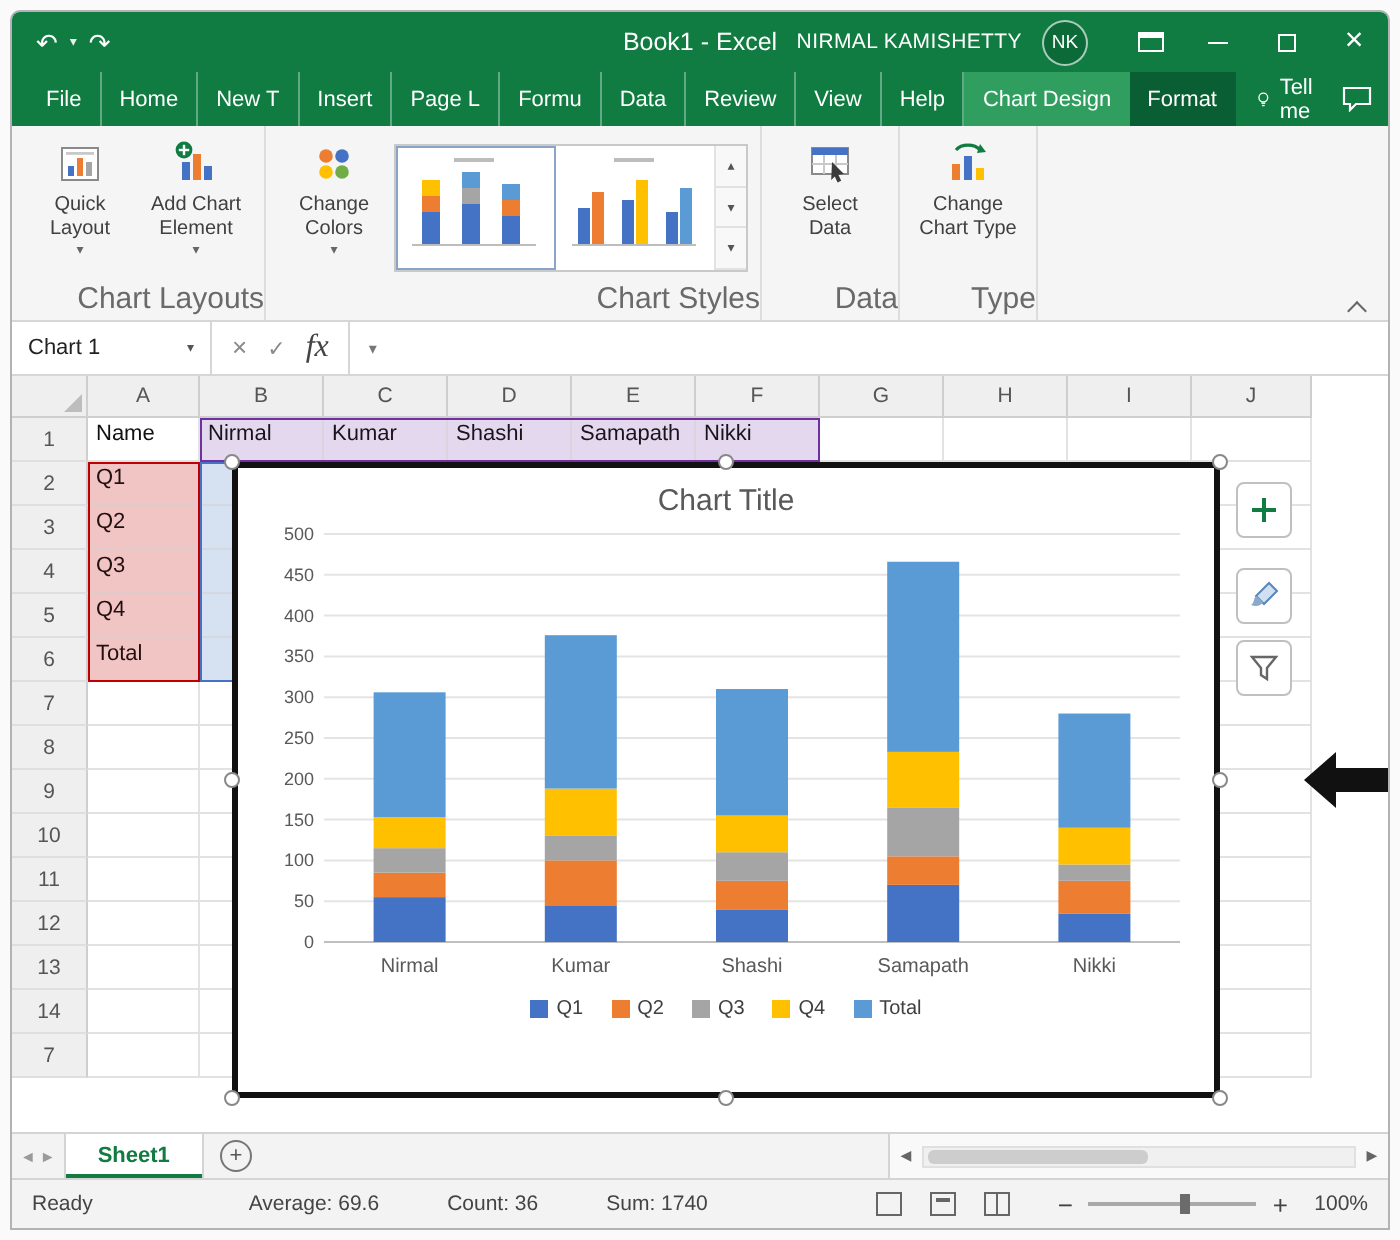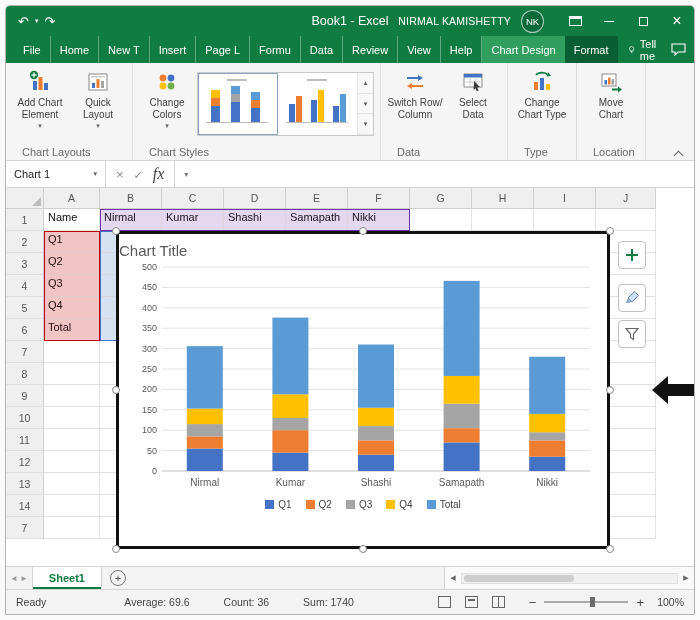--- a/index.html
+++ b/index.html
@@ -25,21 +25,21 @@
   .tabs { display:flex; align-items:stretch; padding-left:8px; }
   .tab { display:flex; align-items:center; padding:0 9px; font-size:11px; white-space:nowrap; border-right:1px solid rgba(255,255,255,.35); cursor:default; }
   .tab.active { background:#2f9e5f; border-right:none; }
   .tab.dark { background:#0a5e33; border-right:none; }
   .tellme { display:flex; align-items:center; gap:5px; padding:0 10px; font-size:11px; }
   .comment-slot { margin-left:auto; display:flex; align-items:center; padding-right:16px; }
 
   
   .ribbon { height:98px; background:#f5f5f5; border-bottom:1px solid #d6d6d6; display:flex; position:relative; }
   .rgroup { position:relative; border-right:1px solid #ddd; padding:5px 6px 16px; display:flex; align-items:flex-start; gap:2px; }
-  .rgroup-label { position:absolute; bottom:2px; left:16px; right:0; text-align:left; font-size:11px; color:#6a6a6a; }
+  .rgroup-label { position:absolute; bottom:2px; left:16px; right:0; text-align:right; font-size:15px; color:#6a6a6a; }
   .rbtn { width:56px; display:flex; flex-direction:column; align-items:center; text-align:center; font-size:10px; color:#404040; line-height:1.2; padding-top:2px; border-radius:3px; }
   .rbtn svg { margin-bottom:3px; }
   .rbtn .caret { font-size:7px; color:#666; margin-top:1px; }
   .gallery { margin-top:4px; border:1px solid #c9c9c9; background:#fff; display:flex; height:64px; }
   .thumb { width:80px; height:62px; padding:3px; border-right:1px solid #e2e2e2; }
   .thumb.selected { outline:1px solid #8aa4c8; outline-offset:-1px; }
   .gal-arrows { width:15px; display:flex; flex-direction:column; }
   .gal-arrows div { flex:1; display:flex; align-items:center; justify-content:center; font-size:7px; color:#555; border-bottom:1px solid #e2e2e2; background:#f8f8f8; }
   .collapse-chevron { position:absolute; right:10px; bottom:3px; width:10px; height:6px; }
   .collapse-chevron::before { content:""; position:absolute; left:1px; top:1px; width:6px; height:6px; border-left:1.5px solid #666; border-top:1.5px solid #666; transform:rotate(45deg); }
@@ -66,21 +66,21 @@
   .fill-red { background:#f7dcdb; }
   .fill-purple { background:#ede7f4; }
   .fill-blue { background:#e3ebf6; }
   .range-box { position:absolute; pointer-events:none; }
   .range-red { left:38px; top:43px; width:56px; height:110px; border:1px solid #C00000; }
   .range-purple { left:94px; top:21px; width:310px; height:22px; border:1px solid #7030A0; }
   .range-blue { left:94px; top:43px; width:310px; height:110px; border:1px solid #4472C4; }
 
   
   .chart-box { position:absolute; left:110px; top:43px; width:494px; height:318px; background:#fff; border:3px solid #111; z-index:5; }
-  .chart-title { text-align:left; font-size:15px; color:#595959; margin-top:8px; }
+  .chart-title { text-align:center; font-size:15px; color:#595959; margin-top:8px; }
   .chart-legend { display:flex; justify-content:center; gap:14px; margin-top:2px; font-size:10px; color:#404040; align-items:center; }
   .chart-legend .sw { width:9px; height:9px; display:inline-block; margin-right:4px; }
   .legend-item { display:flex; align-items:center; }
   .handle { position:absolute; width:8px; height:8px; border-radius:50%; background:#fff; border:1px solid #888; z-index:6; }
   .h-tl{left:-7px;top:-7px;} .h-tm{left:50%;margin-left:-4px;top:-7px;} .h-tr{right:-7px;top:-7px;}
   .h-ml{left:-7px;top:50%;margin-top:-4px;} .h-mr{right:-7px;top:50%;margin-top:-4px;}
   .h-bl{left:-7px;bottom:-7px;} .h-bm{left:50%;margin-left:-4px;bottom:-7px;} .h-br{right:-7px;bottom:-7px;}
 
   .side-btn { position:absolute; left:612px; width:28px; height:28px; background:#fff; border:1px solid #c0c0c0; border-radius:4px; z-index:7; display:flex; align-items:center; justify-content:center; }
   .cursor-arrow { position:absolute; left:646px; top:188px; z-index:8; }
@@ -165,41 +165,41 @@
       <svg width="15" height="13" viewBox="0 0 15 13">
         <path d="M1 1 h13 v8 h-7 l-3 3 v-3 h-3 z" fill="none" stroke="#fff" stroke-width="1.1"></path>
       </svg>
     </div>
   </div>
 
   <div class="ribbon">
     <div class="rgroup">
       <div class="rbtn">
         <svg width="26" height="24" viewBox="0 0 24 24">
+          <rect x="3" y="4" width="18" height="16" fill="#fff" stroke="#8a8a8a"></rect>
+          <rect x="6" y="13" width="3" height="5" fill="#4472C4"></rect>
+          <rect x="10.5" y="9" width="3" height="9" fill="#ED7D31"></rect>
+          <rect x="15" y="11" width="3" height="7" fill="#A5A5A5"></rect>
+          <rect x="5" y="6" width="14" height="1.4" fill="#c9c9c9"></rect>
+        </svg>
+        <span>Quick</span>
+        <span>Layout</span>
+        <span class="caret">▾</span>
+      </div>
+      <div class="rbtn">
+        <svg width="26" height="24" viewBox="0 0 24 24">
           <rect x="5" y="11" width="4" height="9" fill="#4472C4"></rect>
           <rect x="10.5" y="7" width="4" height="13" fill="#ED7D31"></rect>
           <rect x="16" y="13" width="4" height="7" fill="#4472C4"></rect>
           <circle cx="6" cy="5" r="4.2" fill="#107C41"></circle>
           <rect x="5.4" y="2.4" width="1.2" height="5.2" fill="#fff"></rect>
           <rect x="3.4" y="4.4" width="5.2" height="1.2" fill="#fff"></rect>
         </svg>
         <span>Add Chart</span>
         <span>Element</span>
-        <span class="caret">▾</span>
-      </div>
-      <div class="rbtn">
-        <svg width="26" height="24" viewBox="0 0 24 24">
-          <rect x="3" y="4" width="18" height="16" fill="#fff" stroke="#8a8a8a"></rect>
-          <rect x="6" y="13" width="3" height="5" fill="#4472C4"></rect>
-          <rect x="10.5" y="9" width="3" height="9" fill="#ED7D31"></rect>
-          <rect x="15" y="11" width="3" height="7" fill="#A5A5A5"></rect>
-          <rect x="5" y="6" width="14" height="1.4" fill="#c9c9c9"></rect>
-        </svg>
-        <span>Quick</span>
-        <span>Layout</span>
         <span class="caret">▾</span>
       </div>
       <div class="rgroup-label">Chart Layouts</div>
     </div>
 
     <div class="rgroup">
       <div class="rbtn">
         <svg width="26" height="24" viewBox="0 0 24 24">
           <circle cx="8" cy="8" r="3.4" fill="#ED7D31"></circle>
           <circle cx="16" cy="8" r="3.4" fill="#4472C4"></circle>
@@ -243,30 +243,20 @@
           <div>▾</div>
           <div>▾</div>
         </div>
       </div>
       <div class="rgroup-label">Chart Styles</div>
     </div>
 
     <div class="rgroup">
       <div class="rbtn">
         <svg width="26" height="24" viewBox="0 0 24 24">
-          <path d="M4 8 h11" stroke="#4472C4" stroke-width="2" fill="none"></path>
-          <polygon points="15,5 15,11 20,8" fill="#4472C4"></polygon>
-          <path d="M20 16 h-11" stroke="#ED7D31" stroke-width="2" fill="none"></path>
-          <polygon points="9,13 9,19 4,16" fill="#ED7D31"></polygon>
-        </svg>
-        <span>Switch Row/</span>
-        <span>Column</span>
-      </div>
-      <div class="rbtn">
-        <svg width="26" height="24" viewBox="0 0 24 24">
           <rect x="3" y="4" width="18" height="13" fill="#fff" stroke="#8a8a8a"></rect>
           <rect x="3" y="4" width="18" height="3.5" fill="#4472C4"></rect>
           <line x1="9" y1="7.5" x2="9" y2="17" stroke="#c9c9c9"></line>
           <line x1="15" y1="7.5" x2="15" y2="17" stroke="#c9c9c9"></line>
           <line x1="3" y1="12" x2="21" y2="12" stroke="#c9c9c9"></line>
           <polygon points="13,11 19,17 16.2,17.4 17.6,20.4 15.8,21.2 14.4,18.2 12.6,20" fill="#3b3b3b"></polygon>
         </svg>
         <span>Select</span>
         <span>Data</span>
       </div>
@@ -281,35 +271,20 @@
           <rect x="16" y="14" width="4" height="6" fill="#FFC000"></rect>
           <path d="M6 5 a7 5 0 0 1 12 0" fill="none" stroke="#107C41" stroke-width="1.6"></path>
           <polygon points="18,2 21,6 16.5,6.5" fill="#107C41"></polygon>
         </svg>
         <span>Change</span>
         <span>Chart Type</span>
       </div>
       <div class="rgroup-label">Type</div>
     </div>
 
-    <div class="rgroup">
-      <div class="rbtn">
-        <svg width="26" height="24" viewBox="0 0 24 24">
-          <rect x="3" y="4" width="14" height="12" fill="#fff" stroke="#8a8a8a"></rect>
-          <rect x="5.5" y="10" width="2.5" height="4.5" fill="#4472C4"></rect>
-          <rect x="9" y="7.5" width="2.5" height="7" fill="#ED7D31"></rect>
-          <rect x="12.5" y="9" width="2.5" height="5.5" fill="#A5A5A5"></rect>
-          <path d="M13 19.5 h6" stroke="#107C41" stroke-width="2"></path>
-          <polygon points="19,16.5 23,19.5 19,22.5" fill="#107C41"></polygon>
-        </svg>
-        <span>Move</span>
-        <span>Chart</span>
-      </div>
-      <div class="rgroup-label">Location</div>
-    </div>
 
     <div class="collapse-chevron"></div>
   </div>
 
   <div class="formula-row">
     <div class="namebox">
       <span>Chart 1</span>
       <span class="caret">▾</span>
     </div>
     <div class="fbtns">

